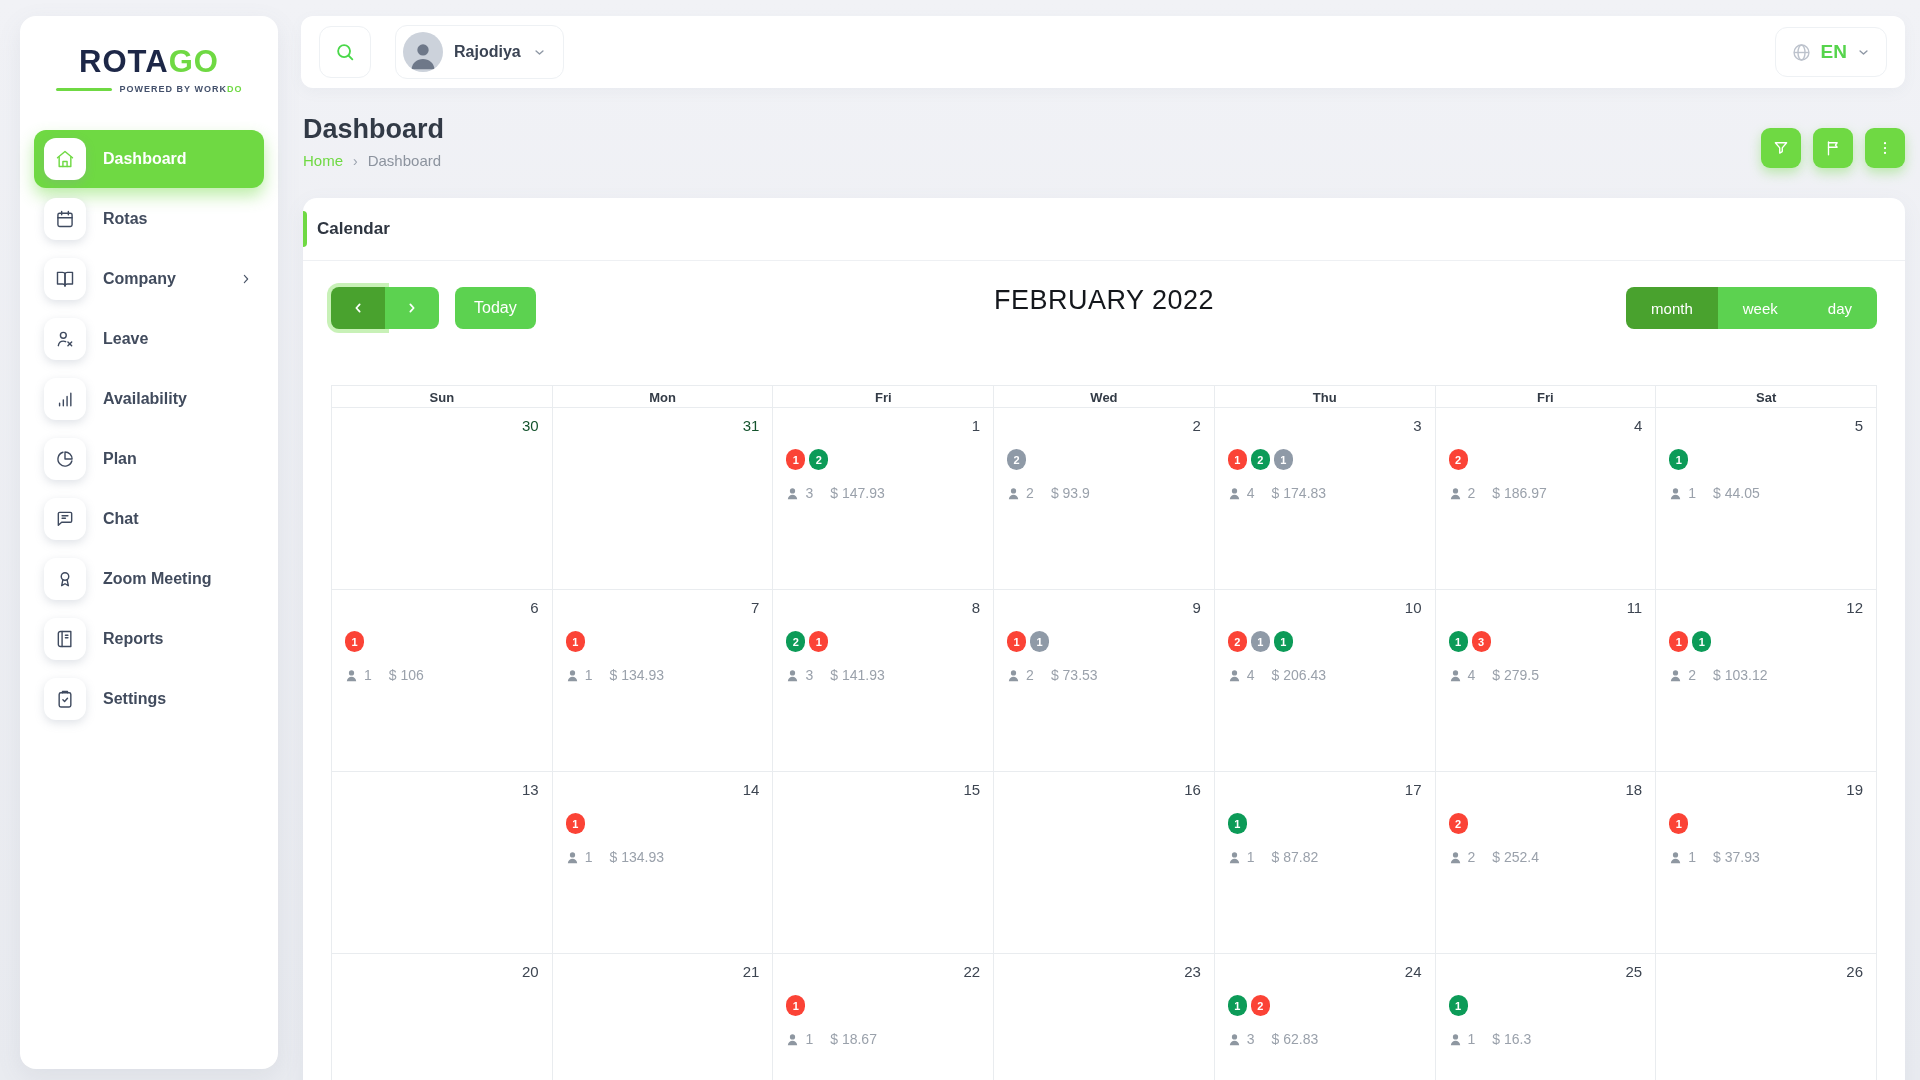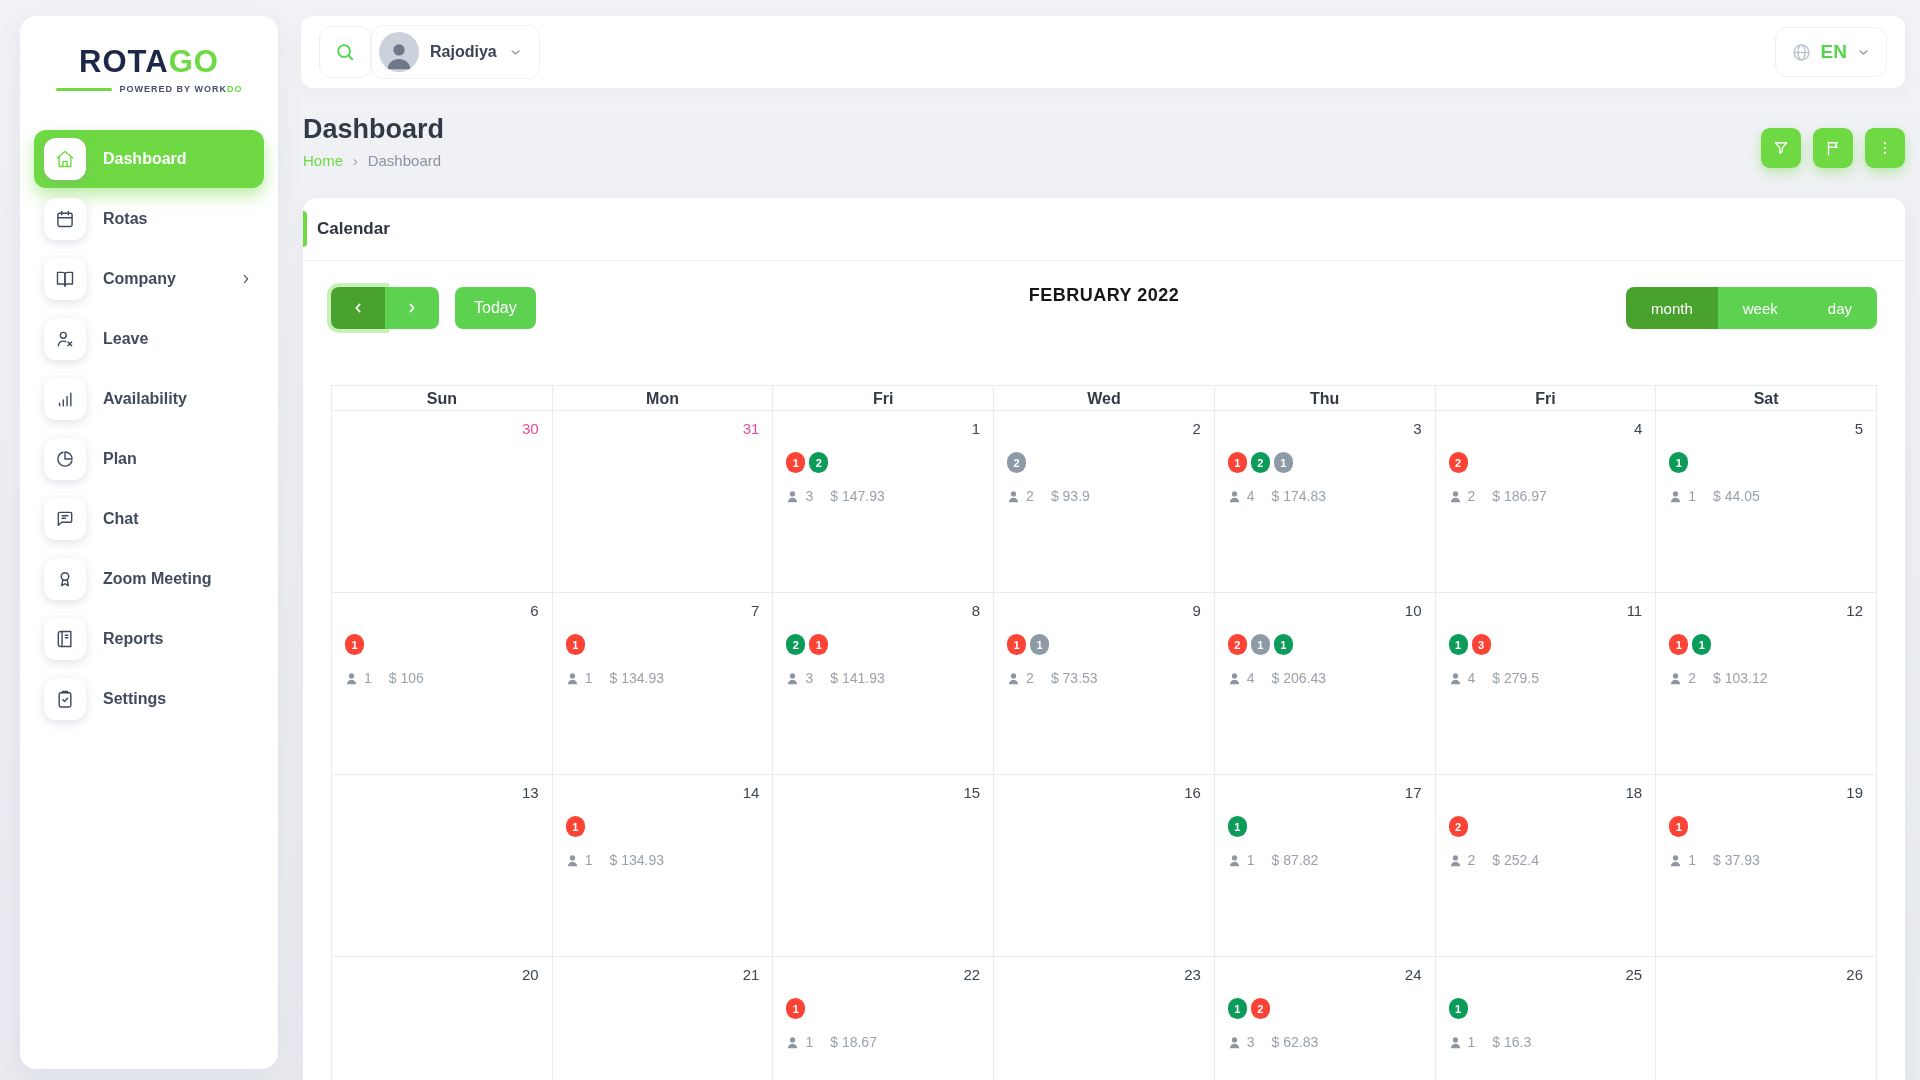--- a/index.html
+++ b/index.html
@@ -28,21 +28,21 @@
   .nav-label { font-size:16px; font-weight:600; color:#414b5d; }
   .nav-chev { margin-left:auto; color:#4a5568; }
   .nav-chev .icn { width:16px; height:16px; }
   .nav-item.active { background:#6fd943; box-shadow:0 8px 16px rgba(111,217,67,.45); }
   .nav-item.active .nav-label { color:#fff; }
   .nav-item.active .icon-box { color:#6fd943; }
 
   
   .topbar { position:absolute; left:301px; top:16px; width:1604px; height:72px; background:#fff;
     border-radius:12px; box-shadow:0 4px 14px rgba(120,130,150,.06);
-    display:flex; align-items:center; padding:0 18px; gap:0; }
+    display:flex; align-items:center; padding:0 18px; gap:24px; }
   .sq-btn { width:52px; height:52px; border-radius:12px; background:#fff; border:1px solid #eef1f4;
     display:flex; align-items:center; justify-content:center; color:#49d849; cursor:pointer; }
   .sq-btn .icn { width:22px; height:22px; }
   .user-pill { height:54px; border-radius:12px; border:1px solid #eef1f4; background:#fff;
     display:flex; align-items:center; gap:11px; padding:0 16px 0 7px; cursor:pointer; }
   .avatar { width:40px; height:40px; border-radius:50%; background:#ccd2db; overflow:hidden;
     display:flex; align-items:flex-end; justify-content:center; }
   .avatar .icn { width:34px; height:34px; color:#6e7889; }
   .user-name { font-size:16px; font-weight:600; color:#3b4454; }
   .pill-chev { color:#8f98a5; } .pill-chev .icn { width:15px; height:15px; }
@@ -74,34 +74,34 @@
     border-radius:0 4px 4px 0; }
   .toolbar { position:relative; display:flex; align-items:center; padding:26px 28px 0; }
   .fc-btn { border:none; color:#fff; font-size:15px; font-family:inherit; cursor:pointer;
     height:42px; background:#5cd250; display:flex; align-items:center; justify-content:center; }
   .btn-group { display:flex; z-index:2; }
   .btn-group .prev { width:54px; background:#49a22e; border-radius:8px 0 0 8px;
     box-shadow:0 0 0 4px rgba(111,217,67,.38); }
   .btn-group .next { width:54px; border-radius:0 8px 8px 0; }
   .btn-group .icn { width:16px; height:16px; stroke-width:2.6; }
   .today { margin-left:16px; padding:0 19px; border-radius:8px; font-size:16px; z-index:2; }
-  .fc-title { position:absolute; left:0; right:0; top:24px; text-align:center; font-size:18px;
-    font-weight:700; color:#14171c; letter-spacing:.5px; pointer-events:none; }
+  .fc-title { position:absolute; left:0; right:0; top:24px; text-align:center; font-size:27px;
+    font-weight:400; color:#14171c; letter-spacing:.5px; pointer-events:none; }
   .view-group { margin-left:auto; display:flex; z-index:2; }
   .view-group .fc-btn { padding:0 25px; }
   .view-group .fc-btn.first { border-radius:8px 0 0 8px; }
   .view-group .fc-btn.last { border-radius:0 8px 8px 0; }
   .view-group .fc-btn.active { background:#49a22e; }
   .grid-wrap { padding:56px 28px 0; }
   table.cal { width:100%; border-collapse:collapse; table-layout:fixed; }
-  .cal th { border:1px solid #e9ecef; padding:4px 0 2px; font-size:16px; font-weight:700;
+  .cal th { border:1px solid #e9ecef; padding:4px 0 2px; font-size:13px; font-weight:700;
     color:#333b46; text-align:center; background:#fff; }
   .cal td { border:1px solid #e9ecef; height:182px; vertical-align:top; cursor:pointer; }
   .date-num { text-align:right; padding:9px 13px 0 0; font-size:15px; color:#3d4551; }
-  td.outside .date-num { color:#ec4899;text-align:right; }
+  td.outside .date-num { color:#14532d;text-align:right; }
   .badges { display:flex; gap:4px; margin:15px 0 0 13px; }
   .badge { min-width:19px; height:21px; padding:0 5px; border-radius:11px; color:#fff;
     font-size:11px; font-weight:700; display:inline-flex; align-items:center; justify-content:center; }
   .meta { display:flex; align-items:center; margin:15px 0 0 12px; font-size:14px; color:#9aa1ab; }
   .meta .person-ic { color:#8e97a1; margin-right:5px; display:flex; }
   .meta .person-ic .icn { width:15px; height:15px; }
   .meta .amount { margin-left:17px; }
 </style>
 </head>
 <body>

